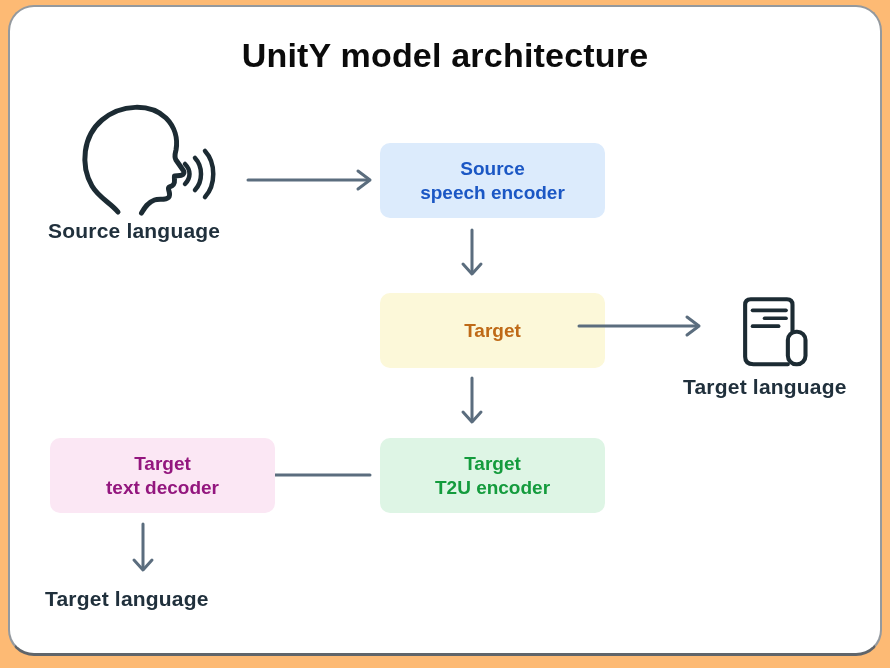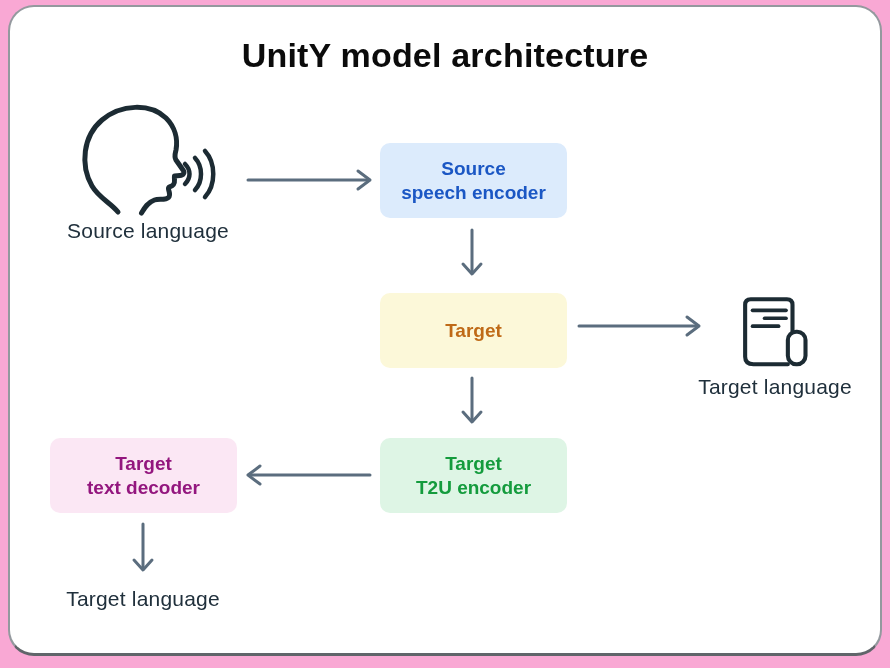--- a/index.html
+++ b/index.html
@@ -1,39 +1,39 @@
 <!DOCTYPE html>
 <html><head>
 <meta charset="utf-8">
 <style>
   html,body{margin:0;padding:0;background:#ffffff;}
   .stage{
-    position:relative;width:890px;height:668px;background:#f9a8d4;
+    position:relative;width:890px;height:668px;background:#fdba74;
     font-family:"Liberation Sans","DejaVu Sans",sans-serif;overflow:hidden;
   }
   .card{
     position:absolute;left:8px;top:5px;width:874px;height:651px;
     box-sizing:border-box;border:2px solid #94999e;border-bottom:3px solid #60656a;
     border-radius:26px;background:#ffffff;
   }
   .title{
     position:absolute;left:0;top:36px;width:890px;text-align:center;
     font-size:34px;font-weight:700;color:#0b0b0b;letter-spacing:.2px;
   }
   .node{
-    position:absolute;width:187px;height:75px;border-radius:10px;
+    position:absolute;width:225px;height:75px;border-radius:10px;
     display:flex;flex-direction:column;align-items:center;justify-content:center;
     font-size:19px;font-weight:700;line-height:1.26;text-align:center;
   }
   .node-blue{left:380px;top:143px;}
   .node-yellow{left:380px;top:293px;}
   .node-green{left:380px;top:438px;}
   .node-pink{left:50px;top:438px;}
   .lbl{
-    position:absolute;text-align:center;font-size:21px;font-weight:400;letter-spacing:.2px;
+    position:absolute;font-size:21px;font-weight:700;letter-spacing:.2px;
   }
   .lbl-source{left:48px;top:219px;width:200px;}
   .lbl-target-right{left:683px;top:375px;width:184px;}
   .lbl-target-bottom{left:45px;top:587px;width:196px;}
   .arrow{position:absolute;}
   svg{display:block;}
   .icon-person{position:absolute;left:78px;top:100px;}
   .icon-doc{position:absolute;left:733px;top:289px;}
 </style>
 </head>

